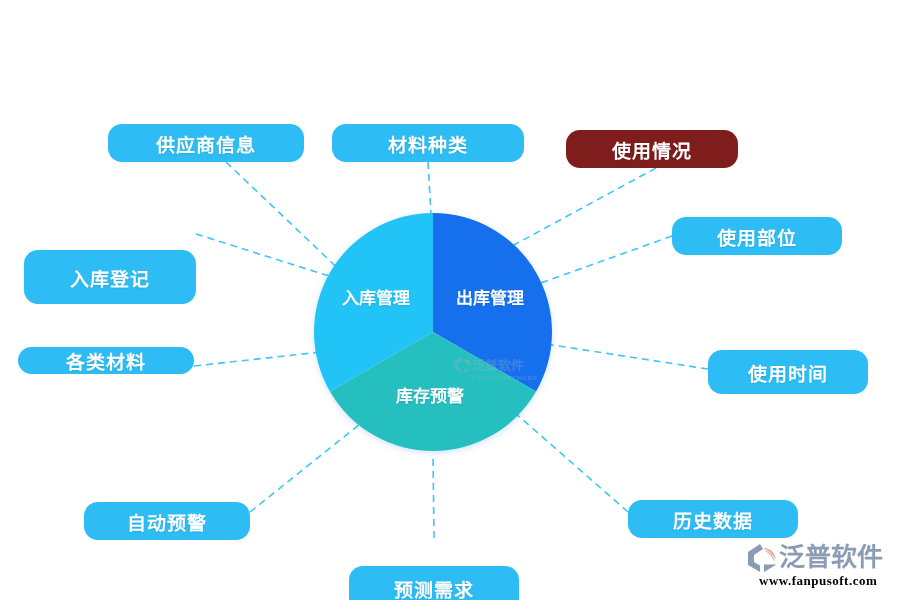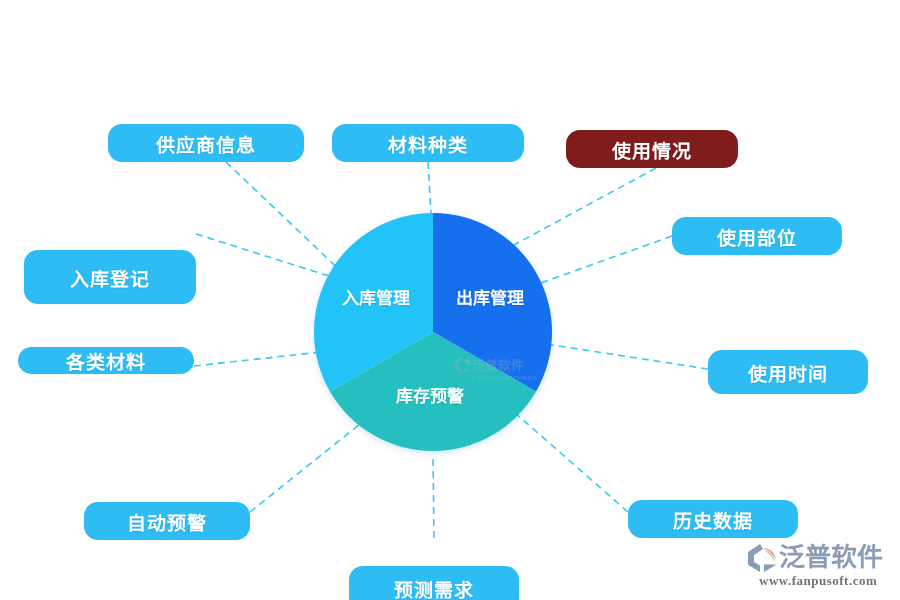--- a/index.html
+++ b/index.html
@@ -107,21 +107,21 @@
   #brand-name {
     font-size: 26px;
     color: #8b9cb5;
     letter-spacing: 0px;
     line-height: 30px;
   }
   #brand-url {
     font-family: "Liberation Serif", "DejaVu Serif", serif;
     font-size: 13px;
     font-weight: bold;
-    color: #737373;
+    color: #000000;
     letter-spacing: 0.5px;
     line-height: 15px;
     margin-left: 14px;
   }
   #wm-name {
     font-size: 13px;
     line-height: 15px;
     color: #9fb0c6;
   }
   #wm-url {

